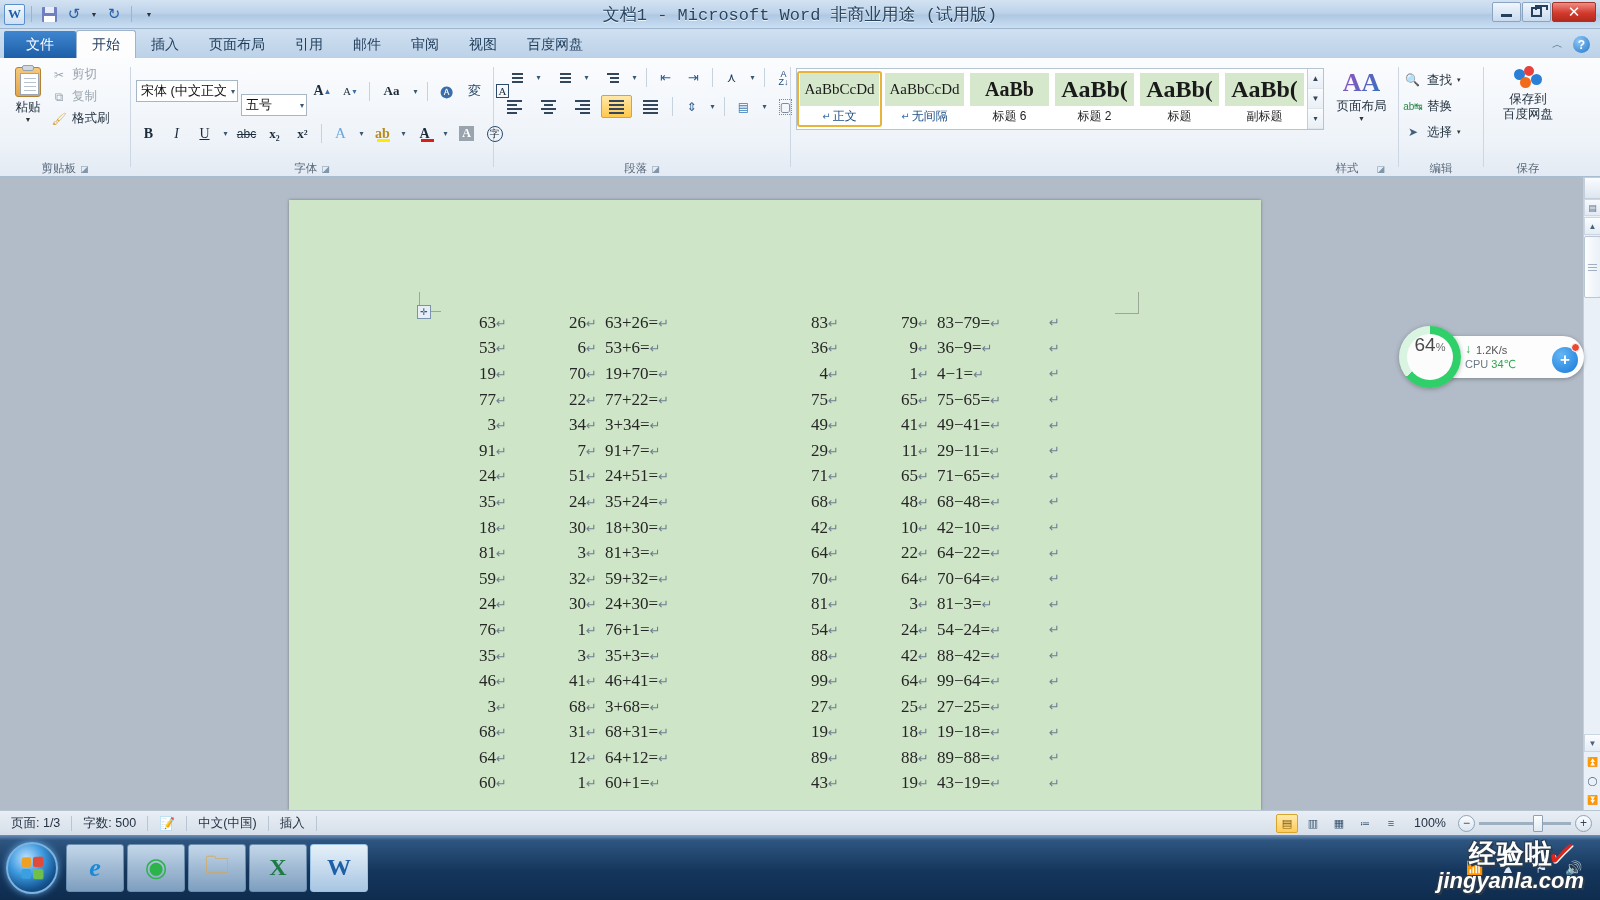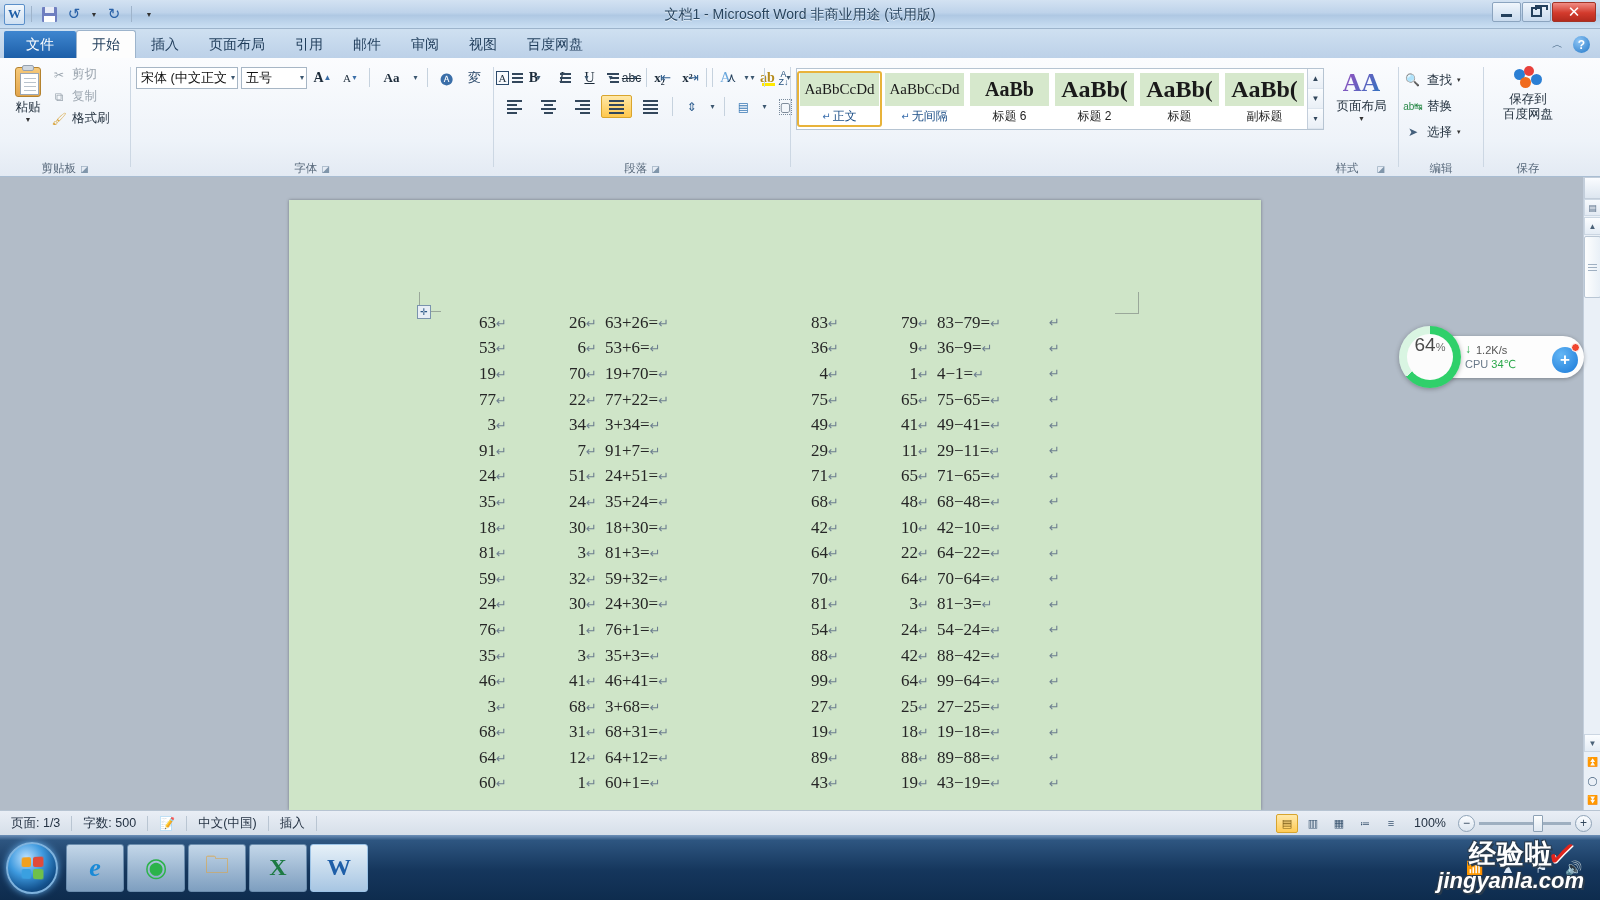--- a/index.html
+++ b/index.html
@@ -28,21 +28,21 @@
   }
   .qat-btn { width:22px;height:21px;display:flex;align-items:center;justify-content:center;}
   .save-ico { width:15px;height:15px;background:#6f7fc0;border-radius:1px;position:relative; }
   .save-ico:before{content:"";position:absolute;left:3px;top:0;width:9px;height:6px;background:#e8ecf7;}
   .save-ico:after{content:"";position:absolute;left:2px;bottom:0;width:11px;height:6px;background:#fff;}
   .arrow-ico { font-size:15px; color:#2a62a8; line-height:1; font-family:"DejaVu Sans",sans-serif;}
   .tiny-dd { font-size:7px; color:#333; }
   .titletext {
     position:absolute; left:0; top:0; width:1600px; height:29px;
     display:flex;align-items:center;justify-content:center;
-    font-size:14px; color:#28445e; text-shadow: 0 1px 0 #eaf2fa;
+    font-size:17px; color:#28445e; text-shadow: 0 1px 0 #eaf2fa; font-family: Liberation Mono, monospace;
   }
   .wincontrols { position:absolute; right:4px; top:2px; display:flex; gap:1px; }
   .wb {
     width:29px;height:20px;border:1px solid #8ba4bf;border-radius:2px;
     background:linear-gradient(180deg,#f0f6fc,#c9dbee);
     display:flex;align-items:center;justify-content:center;font-size:11px;color:#24405c;
   }
   .wb.close{ width:44px; background:linear-gradient(180deg,#f08c84,#d33a2c 55%,#b32a1e);
     border-color:#a33427;color:#fff;font-size:15px;font-weight:bold;}
   .wb .minus{display:block;width:11px;height:3px;background:#24405c;margin-top:6px;}
@@ -102,21 +102,21 @@
   .si.on{color:#22303e;}
   .si-ico{width:16px;height:16px;display:flex;align-items:center;justify-content:center;font-size:12px;}
 
   
   .row{display:flex;align-items:center;gap:3px;}
   .fontname,.fontsize{
     height:22px;border:1px solid #a7b6c5;background:#fff;display:flex;align-items:center;
     padding:0 2px 0 4px;font-size:13px;color:#111;gap:3px;
   }
   .fontname{width:102px;}
-  .fontsize{width:66px;}
+  .fontsize{width:66px;margin-top:28px;}
   .fn-text{flex:1;overflow:hidden;white-space:nowrap;}
   .dd-caret{font-size:8px;color:#3c5770;}
   .ico-btn{
     width:25px;height:23px;display:flex;align-items:center;justify-content:center;
     font-size:14px;color:#1c2b3a;border:1px solid transparent;border-radius:2px;
   }
   .ico-btn.wide{width:31px;}
   .ico-btn.on{background:linear-gradient(180deg,#ffe8a8,#ffc84d);border-color:#d9a52e;}
   .vsep{width:1px;height:19px;background:#c6d2de;margin:0 3px;}
   .bold{font-weight:bold;font-family:"Liberation Serif",serif;}
@@ -374,21 +374,21 @@
         </div>
       </div>
       <div class="grp-label">
         <span>剪贴板</span>
         <span class="dlg-l">◪</span>
       </div>
     </div>
     <div class="grp-div"></div>
 
     <div class="grp" style="width:362px">
-      <div class="grp-body" style="flex-direction:row;gap:6px;padding-top:4px;">
+      <div class="grp-body" style="flex-direction:column;gap:6px;padding-top:4px;">
         <div class="row">
           <div class="fontname">
             <span class="fn-text">宋体 (中文正文</span>
             <span class="dd-caret">▾</span>
           </div>
           <div class="fontsize">
             <span class="fn-text">五号</span>
             <span class="dd-caret">▾</span>
           </div>
           <div class="ico-btn">

